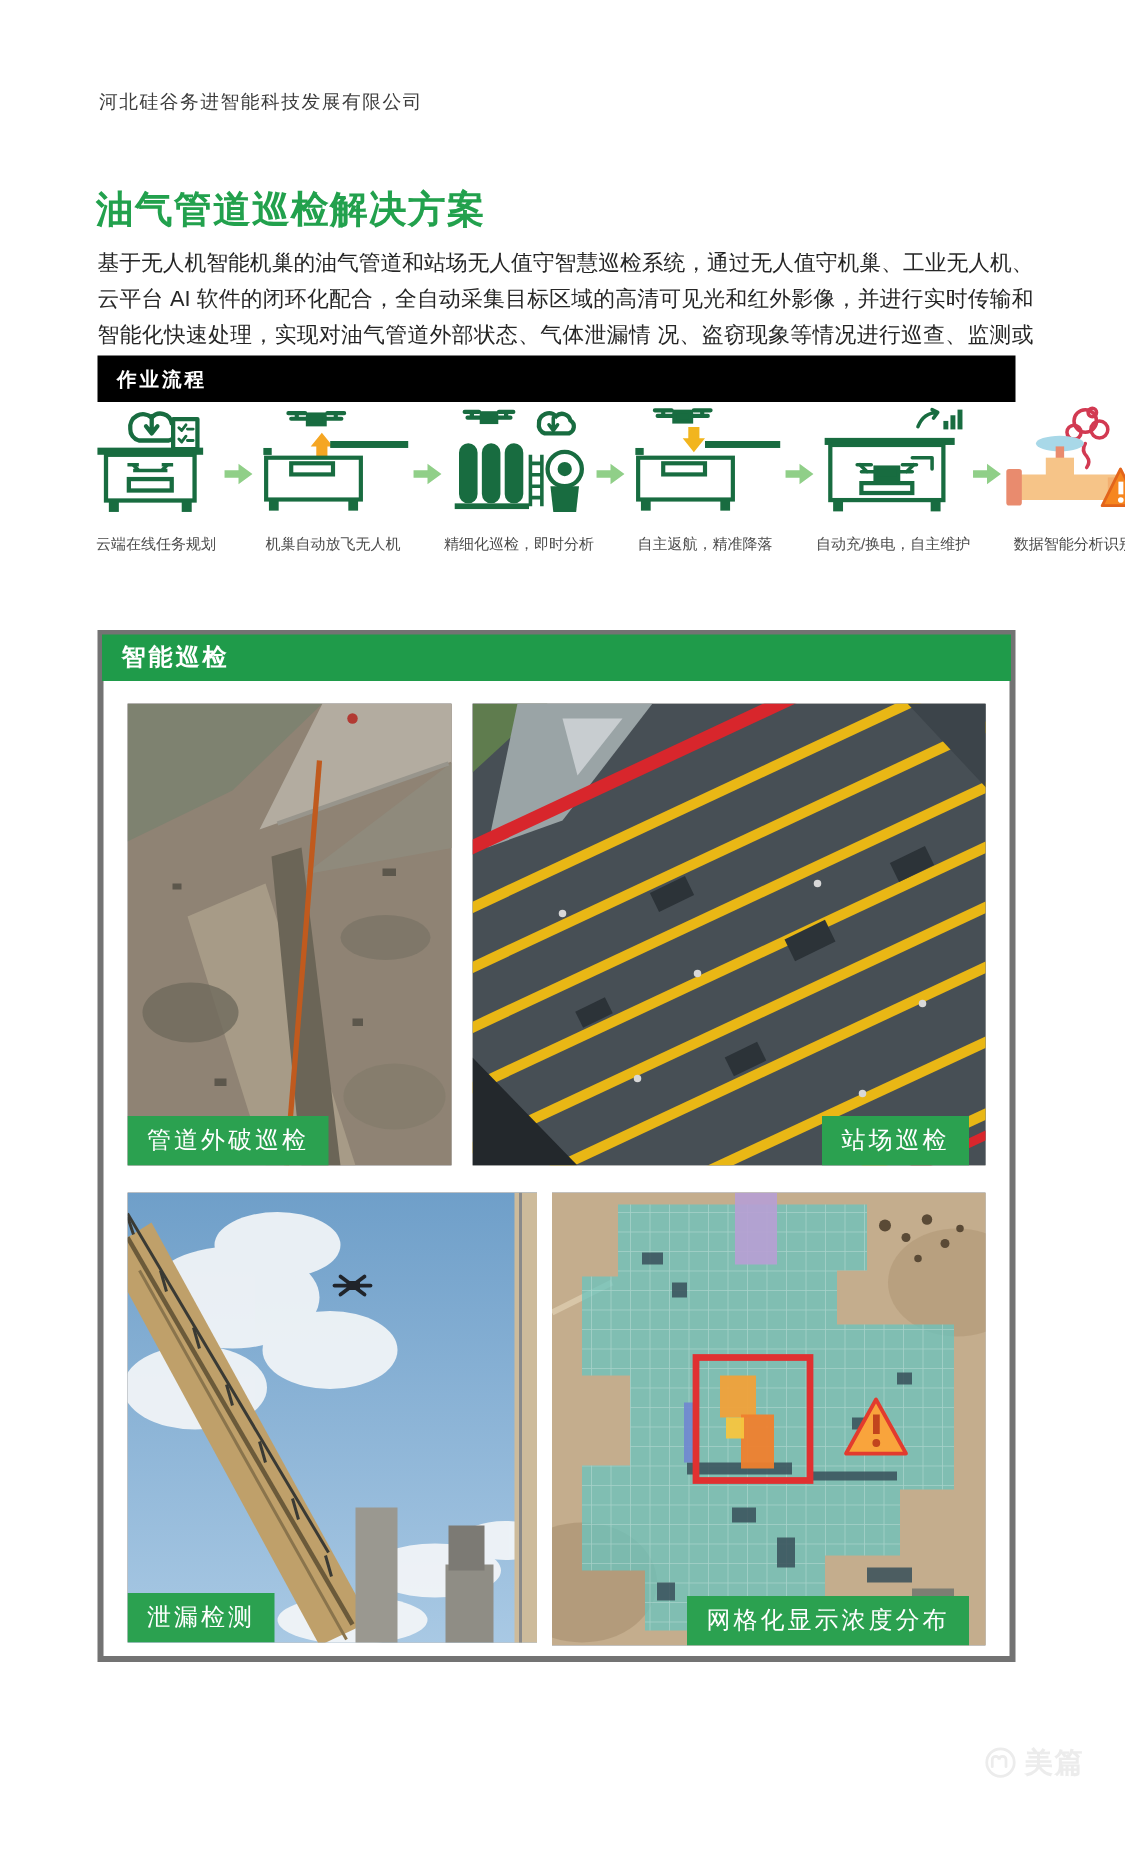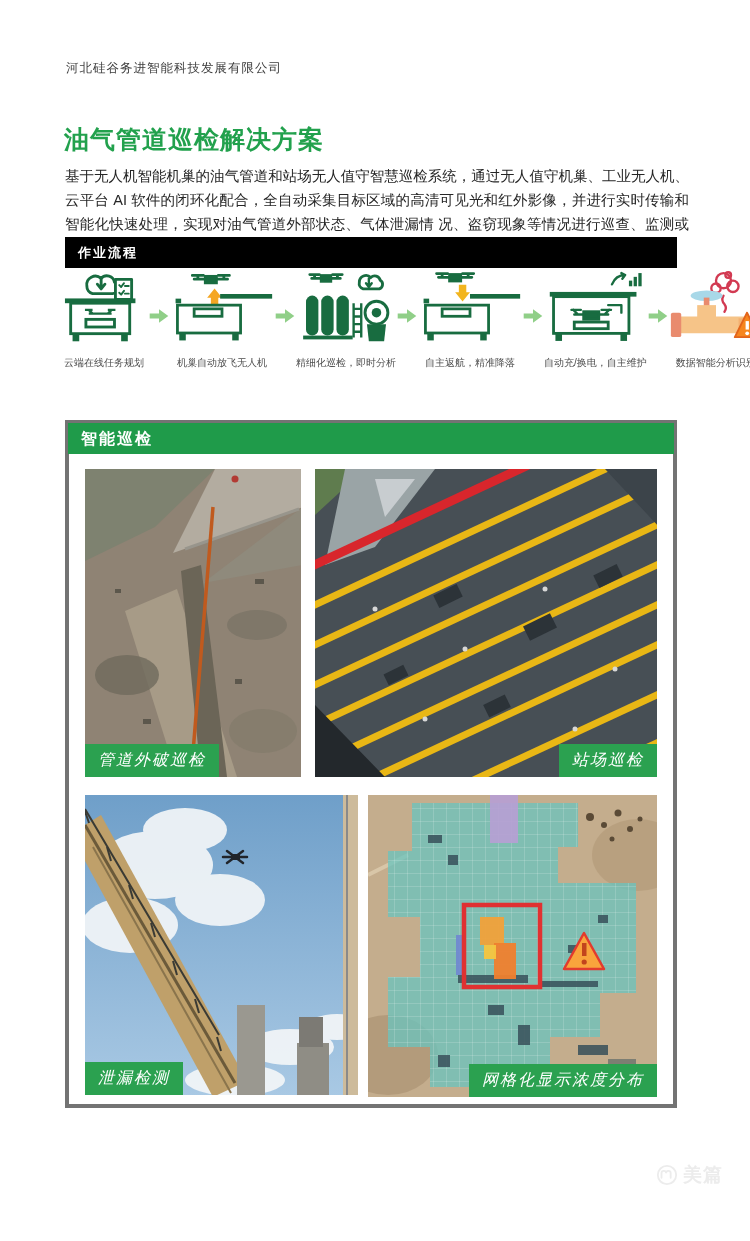--- a/index.html
+++ b/index.html
@@ -26,30 +26,30 @@
   .flow-arrow{margin-top:42px;flex:0 0 auto;}
   .inspection-box{
     position:absolute;left:65px;top:420px;width:612px;height:688px;
     border:4px solid #737373;background:#fff;box-sizing:border-box;
   }
   .inner-bar{
     height:31px;background:#1f9b4a;color:#fff;font-size:16px;font-weight:bold;
     line-height:31px;padding-left:13px;letter-spacing:2px;margin:-1px -1px 0 -1px;
   }
   .photo-grid{padding:15px 16px 0 16px;}
-  .photo-row{display:flex;font-style:italic;}
+  .photo-row{display:flex;}
   .photo-row.second{margin-top:18px;}
   .photo{position:relative;overflow:hidden;background:#888;}
   .photo svg{display:block;}
   .photo-label{
     position:absolute;bottom:0;background:#2ba150;color:#fff;
     font-size:16px;padding:6px 13px;letter-spacing:2px;white-space:nowrap;
   }
   .photo-label.left{left:0;}
-  .photo-label.right{right:0;}
+  .photo-label.right{right:11px;}
   .watermark{
     position:absolute;left:656px;top:1162px;display:flex;align-items:center;gap:5px;
     color:#ececec;font-size:19px;font-weight:bold;letter-spacing:1px;
   }
 </style>
 </head>
 <body>
 
 <div class="company">河北硅谷务进智能科技发展有限公司</div>
 

